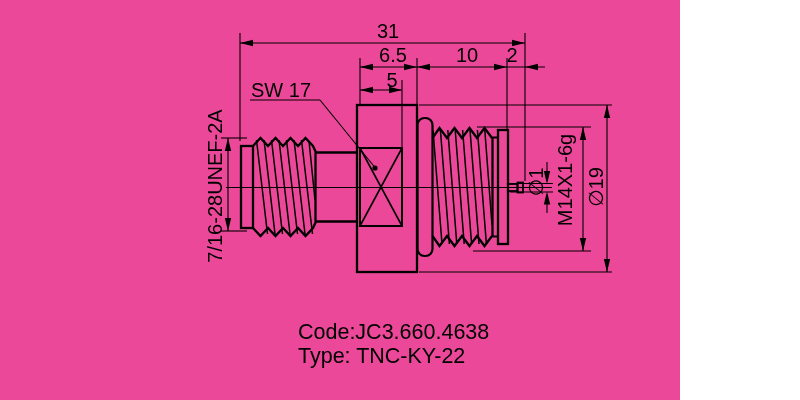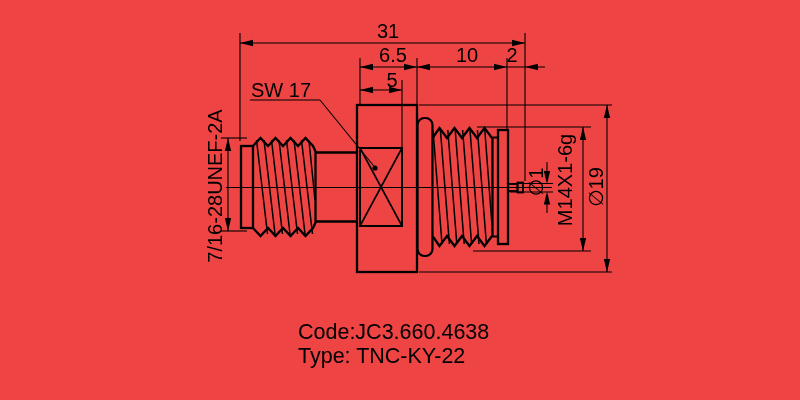--- a/index.html
+++ b/index.html
@@ -1,19 +1,19 @@
 <!DOCTYPE html>
 <html><head>
 <meta charset="utf-8">
 <style>
   html,body{margin:0;padding:0;background:#ffffff;}
   .canvas{
     position:relative;
-    width:800px;height:400px;
-    background:#ef4444;
+    width:680px;height:400px;
+    background:#ec4899;
     font-family:"Liberation Sans", sans-serif;
     overflow:hidden;
   }
   svg{display:block;}
   svg text{
     fill:#000000;
     font-family:"Liberation Sans", sans-serif;
   }
   .dim-text{font-size:20px;}
   .footer-text{font-size:21.5px;}

